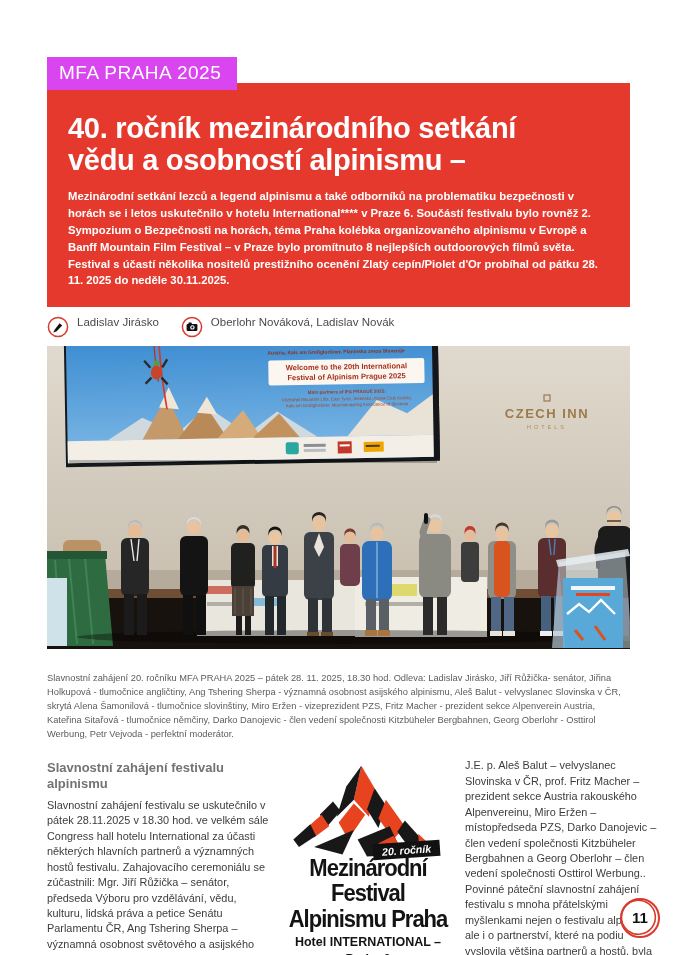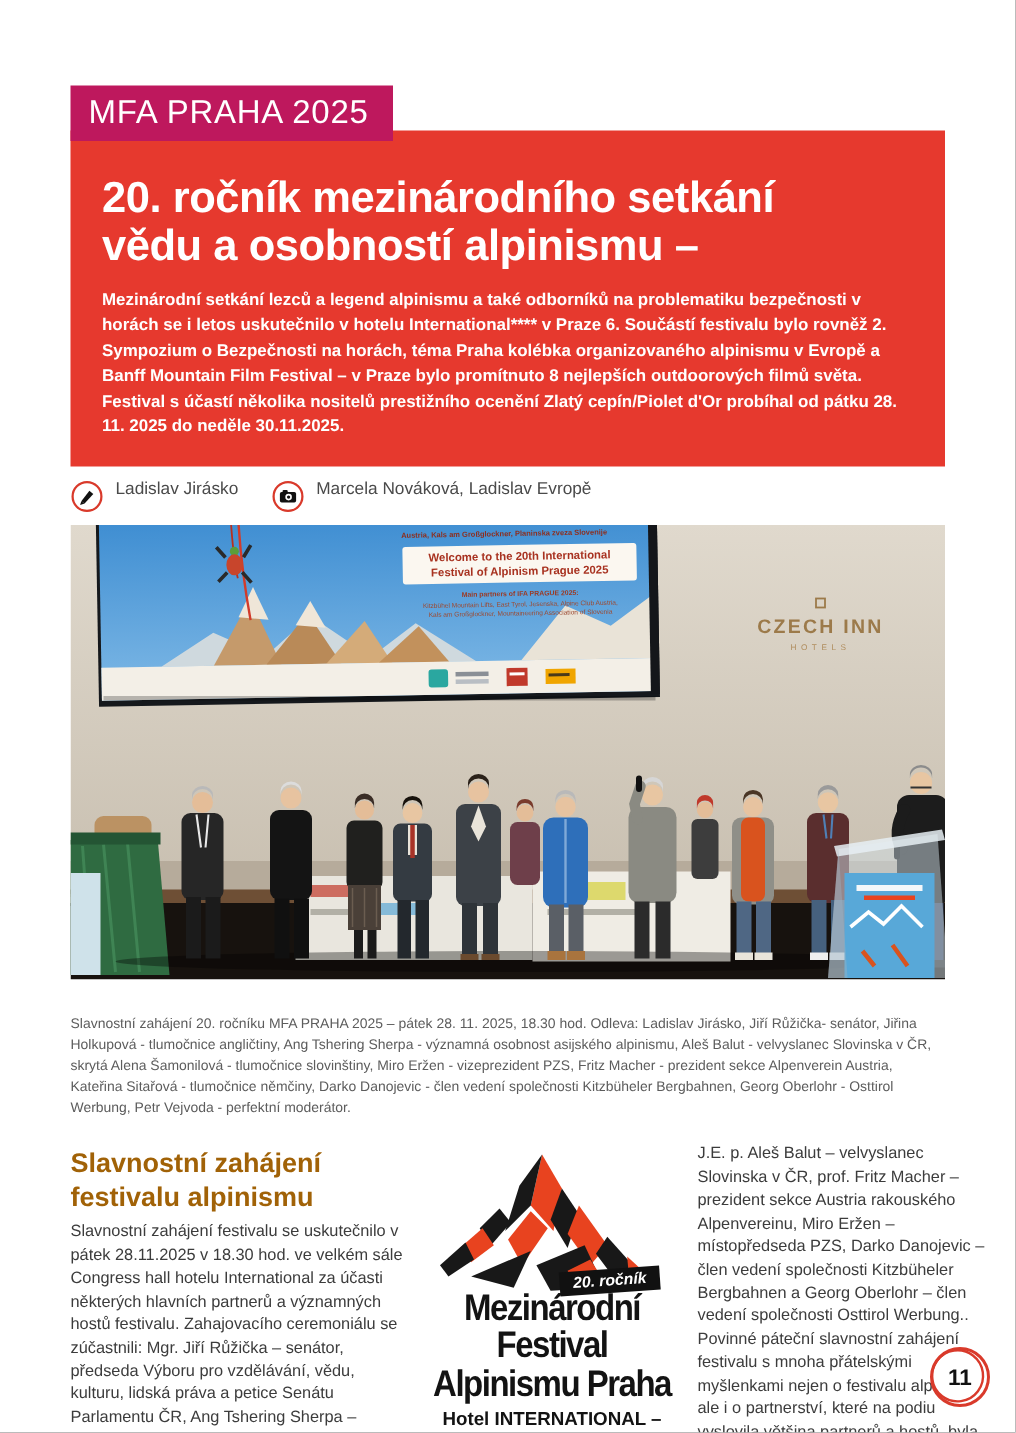--- a/index.html
+++ b/index.html
@@ -4,42 +4,42 @@
 <style>
   html,body{margin:0;padding:0;background:#888;}
   .page{
     position:relative;width:677px;height:955px;margin:0 auto;background:#ffffff;
     font-family:"Liberation Sans",sans-serif;overflow:hidden;
   }
   .content{position:absolute;left:47px;top:0;width:583px;}
   
   .kicker{
     position:relative;z-index:2;display:inline-block;margin-top:57px;margin-bottom:-13px;
-    background:#be185d;color:#fff;font-size:22px;font-weight:400;letter-spacing:.5px;
+    background:#d946ef;color:#fff;font-size:19px;font-weight:400;letter-spacing:.5px;
     padding:5px 16px 6px 12px;
   }
   
   .hero{position:relative;z-index:1;background:#e6392e;color:#fff;padding:30px 20px 18px 21px;}
   .hero h1{margin:0;font-size:29px;line-height:1.1;letter-spacing:-.3px;}
   .hero h1 .bold{font-weight:700;display:block;}
   .hero h1 .light{font-weight:400;display:block;}
   .lead{margin-top:11px;font-size:11.3px;font-weight:700;line-height:1.5;max-width:556px;}
   
   .byline{display:flex;align-items:flex-start;gap:8px;margin-top:9px;color:#4a4a4a;font-size:11.5px;}
   .byline .who{margin-right:14px;}
   .cicon{width:22px;height:22px;flex:0 0 22px;}
   
   .photo{margin-top:8px;width:583px;height:303px;display:block;}
   
   .caption{margin-top:23px;font-size:9.3px;line-height:1.5;color:#5c5c5c;max-width:583px;}
   
   .article{display:flex;margin-top:16px;gap:13px;}
   .col-left{width:224px;flex:0 0 224px;}
   .col-right{width:196px;flex:0 0 196px;}
-  .art-heading{color:#a16207;font-size:18px;font-weight:700;line-height:1.25;margin:2px 0 5px 0;}
+  .art-heading{color:#737373;font-size:13px;font-weight:700;line-height:1.25;margin:2px 0 5px 0;}
   .bodytext{font-size:10.9px;line-height:1.42;color:#3c3c3c;}
   .centerlogo{flex:1;display:flex;flex-direction:column;align-items:center;padding-top:2px;}
   .logo-mountain{width:168px;height:104px;}
   .logo-badge{
     position:relative;margin-top:-22px;margin-left:78px;background:#111;color:#fff;
     font-size:10.5px;font-weight:700;font-style:italic;padding:2px 9px;transform:rotate(-4deg);
   }
   .logo-title{margin-top:2px;font-size:22px;font-weight:700;color:#131313;letter-spacing:-1px;line-height:1.02;transform:scale(1,1.12);text-align:center;}
   .logo-sub{margin-top:7px;font-size:12.5px;font-weight:700;color:#131313;text-align:center;line-height:1.35;}
   
@@ -49,41 +49,41 @@
 </head>
 <body>
 
 <div class="page">
   <div class="content">
 
     <div class="kicker">MFA PRAHA 2025</div>
 
     <div class="hero">
       <h1>
-        <span class="bold">20. ročník mezinárodního setkání</span>
+        <span class="bold">40. ročník mezinárodního setkání</span>
         <span class="bold">vědu a osobností alpinismu –</span>
       </h1>
       <div class="lead">Mezinárodní setkání lezců a legend alpinismu a také odborníků na problematiku bezpečnosti v horách se i letos uskutečnilo v hotelu International**** v Praze 6. Součástí festivalu bylo rovněž 2. Sympozium o Bezpečnosti na horách, téma Praha kolébka organizovaného alpinismu v Evropě a Banff Mountain Film Festival – v Praze bylo promítnuto 8 nejlepších outdoorových filmů světa. Festival s účastí několika nositelů prestižního ocenění Zlatý cepín/Piolet d'Or probíhal od pátku 28. 11. 2025 do neděle 30.11.2025.</div>
     </div>
 
     <div class="byline">
       <svg class="cicon" viewBox="0 0 22 22">
         <circle cx="11" cy="11" r="9.6" fill="#fff" stroke="#d93a2b" stroke-width="1.5"></circle>
         <polygon points="7.2,14.2 12.6,7.2 15.2,9.4 9.4,15.6" fill="#111"></polygon>
         <polygon points="7.2,14.2 9.4,15.6 6.4,16.6" fill="#111"></polygon>
       </svg>
       <span class="who">Ladislav Jirásko</span>
       <svg class="cicon" viewBox="0 0 22 22">
         <circle cx="11" cy="11" r="9.6" fill="#fff" stroke="#d93a2b" stroke-width="1.5"></circle>
         <rect x="5.6" y="8" width="10.8" height="7" rx="1.2" fill="#111"></rect>
         <rect x="7.4" y="6.6" width="3.4" height="2" rx="0.8" fill="#111"></rect>
         <circle cx="11.4" cy="11.4" r="2.2" fill="#fff"></circle>
         <circle cx="11.4" cy="11.4" r="1.1" fill="#111"></circle>
       </svg>
-      <span class="who">Marcela Nováková, Ladislav Evropě</span>
+      <span class="who">Oberlohr Nováková, Ladislav Novák</span>
     </div>
 
     
     <svg class="photo" viewBox="0 0 583 303">
       <defs>
         <linearGradient id="wall" x1="0" y1="0" x2="0" y2="1">
           <stop offset="0" stop-color="#e0d9cd"></stop>
             <stop offset="1" stop-color="#c8bfb0"></stop>
         </linearGradient>
         <linearGradient id="sky" x1="0" y1="0" x2="0" y2="1">

